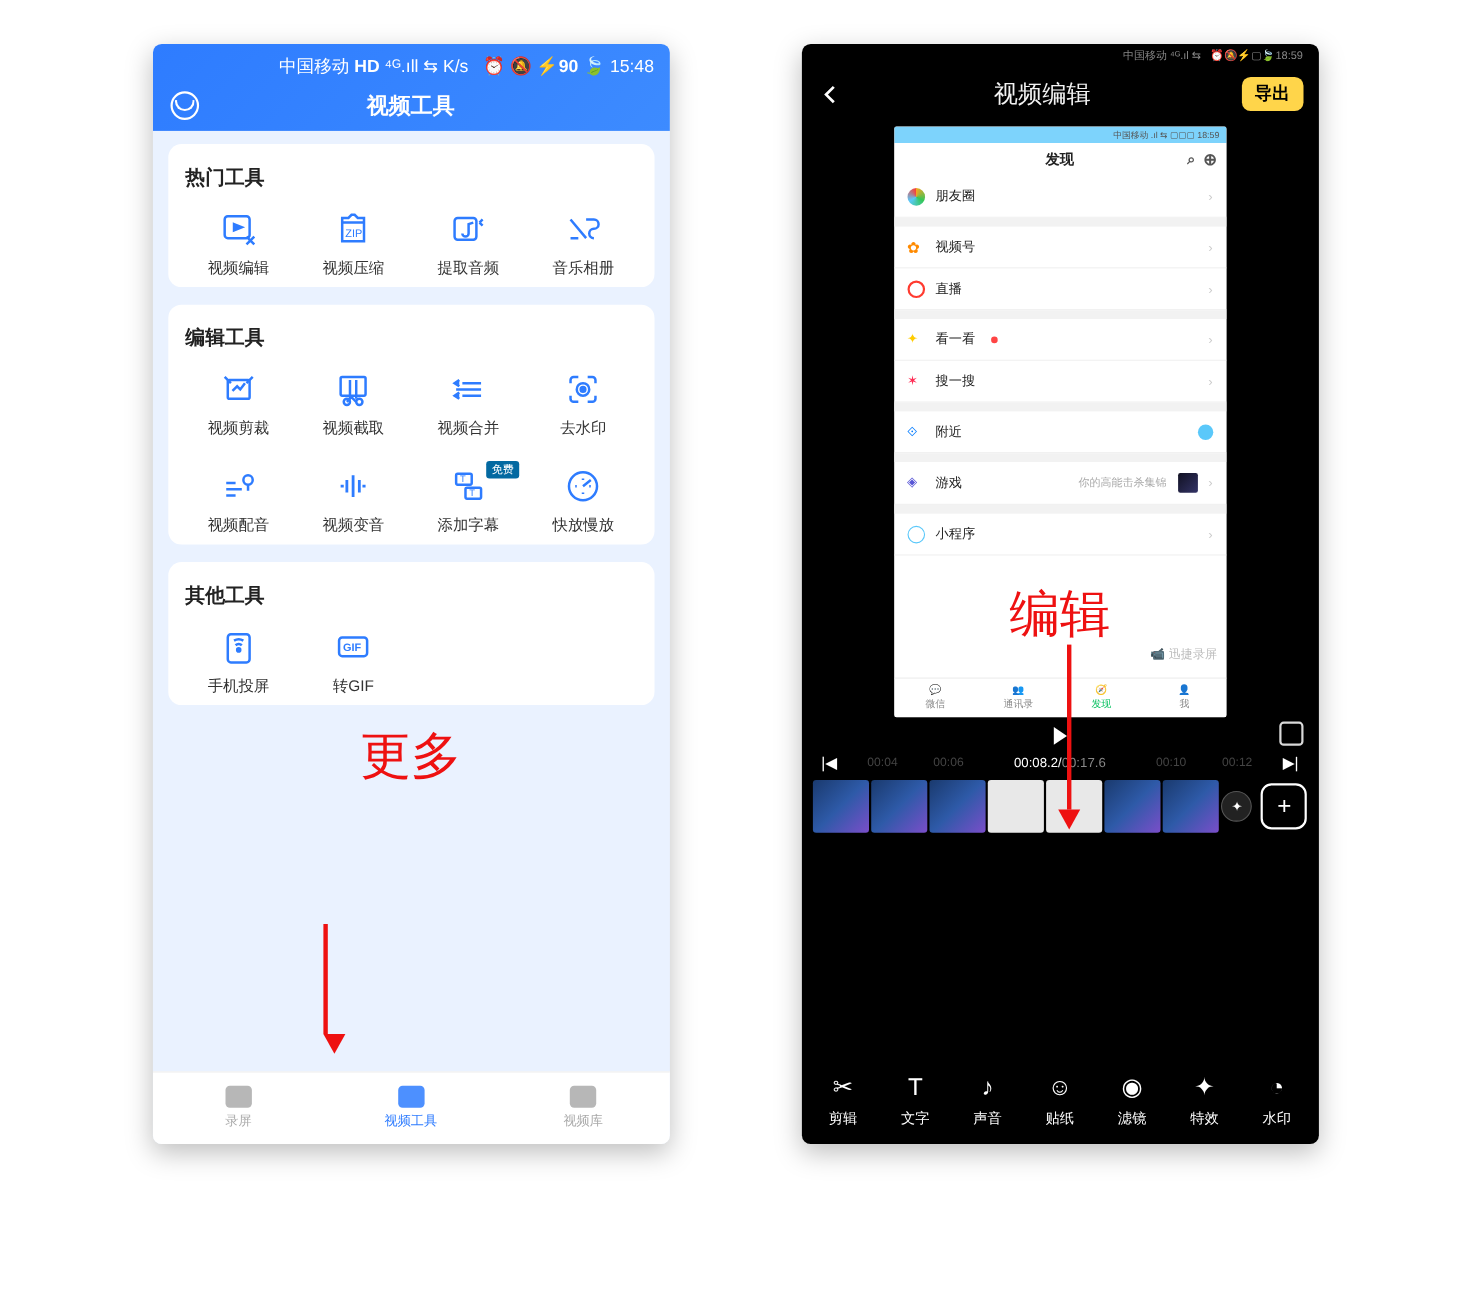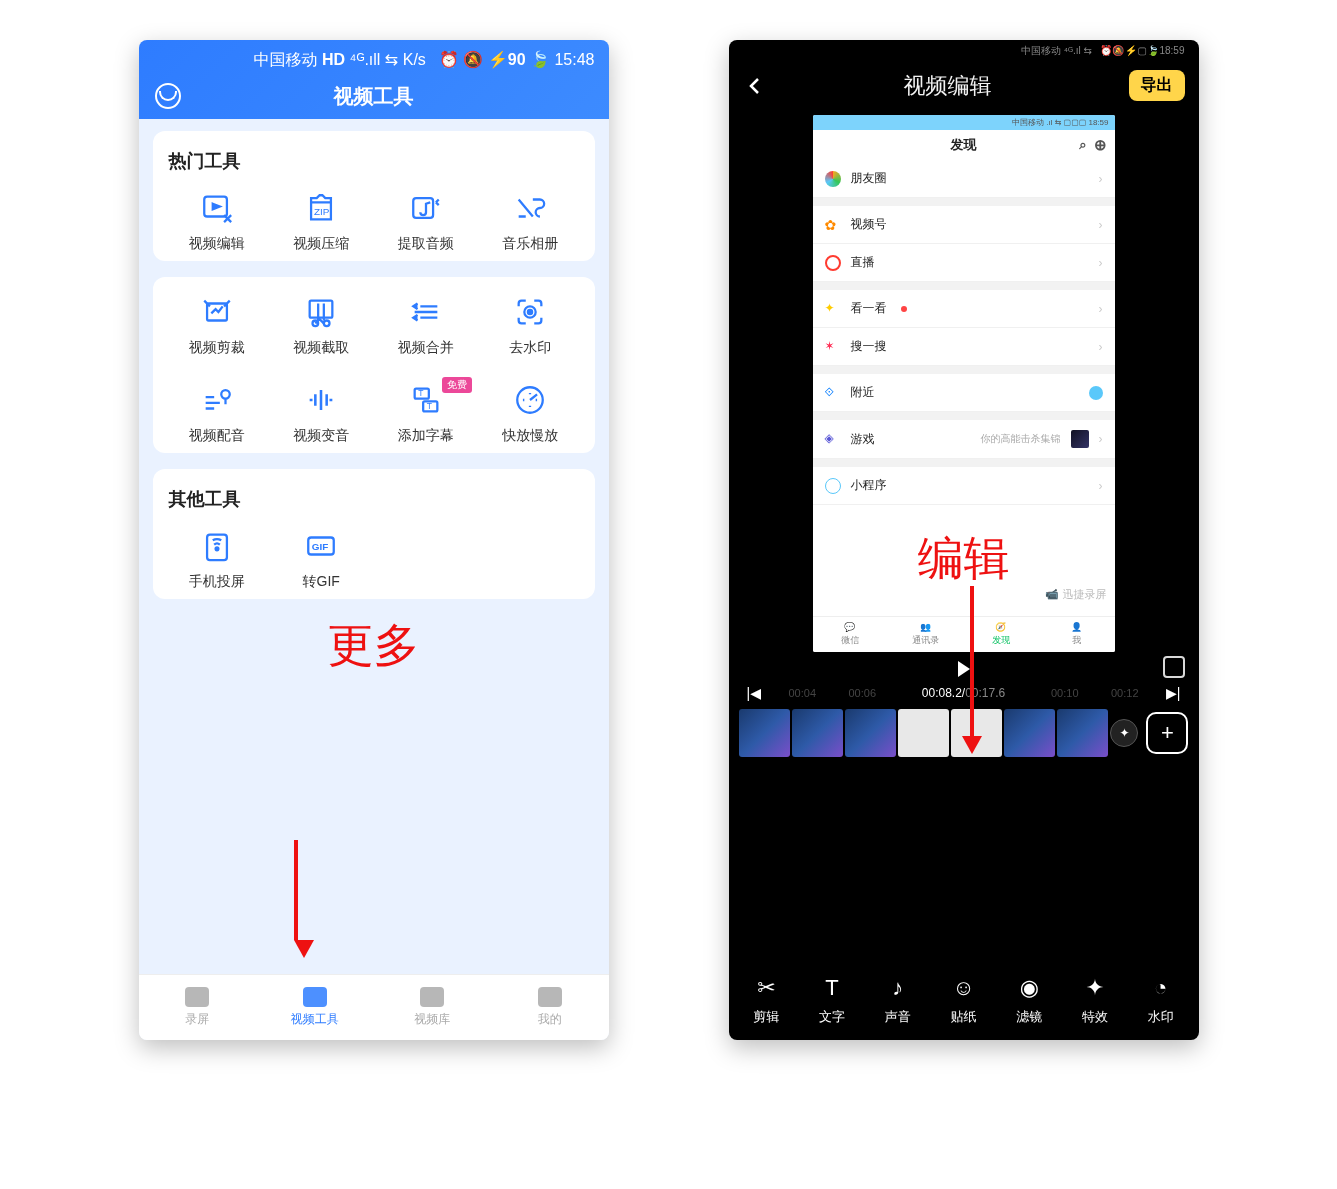--- a/index.html
+++ b/index.html
@@ -38,21 +38,21 @@
       position:relative; height:46px; font-size:20px; font-weight:600;
     }
     .title-row .hp-icon{position:absolute;left:16px;top:10px;width:26px;height:26px;border:2px solid #fff;border-radius:50%;display:flex;align-items:center;justify-content:center;}
     .hp-icon::after{content:"";width:14px;height:8px;border:2px solid #fff;border-top:none;border-radius:0 0 14px 14px;}
     .content{padding:12px 14px 0;flex:1;overflow:hidden}
     .card{background:#fff;border-radius:12px;padding:18px 16px 8px;margin-bottom:16px}
     .card h3{font-size:18px;font-weight:700;color:#222;margin-bottom:18px}
     .grid{display:grid;grid-template-columns:repeat(4,1fr);gap:26px 8px}
     .tool{display:flex;flex-direction:column;align-items:center;gap:10px;font-size:14px;color:#333;position:relative}
     .tool .ic{width:34px;height:34px;color:#2e7cff;display:flex;align-items:center;}
-    .badge-free{position:absolute;top:-6px;right:2px;background:#ec4899;color:#fff;font-size:10px;padding:1px 5px;border-radius:3px}
+    .badge-free{position:absolute;top:-6px;right:2px;background:#0369a1;color:#fff;font-size:10px;padding:1px 5px;border-radius:3px}
     .anno{color:#e11;font-size:46px;font-weight:400;font-family:"KaiTi","STKaiti",serif;text-align:center;margin-top:12px}
     .arrow{position:absolute;left:50%;transform:translateX(-80px);bottom:80px;width:0;height:120px}
     .arrow-line{width:4px;height:100px;background:#e11;margin:0 auto}
     .arrow-head{width:0;height:0;border-left:10px solid transparent;border-right:10px solid transparent;border-top:18px solid #e11;margin:0 auto}
     .tabbar{background:#fff;border-top:1px solid #eee;display:flex;height:66px;}
     .tab{flex:1;display:flex;flex-direction:column;align-items:center;justify-content:center;gap:4px;font-size:12px;color:#aaa}
     .tab.active{color:#2e7cff}
     .tab .tic{width:24px;height:20px;background:currentColor;border-radius:4px;opacity:.85}
     
     .phone-right{background:#000;color:#fff}
@@ -150,20 +150,21 @@
               <svg viewBox="0 0 24 24" fill="none" stroke="currentColor" stroke-width="1.6">
                 <path d="M4 18h5M4 6l10 12M14 6h5a3 3 0 010 6 3 3 0 000 6"></path>
               </svg>
             </span>
           <span>音乐相册</span>
         </div>
       </div>
     </div>
 
     <div class="card">
+      <h3>编辑工具</h3>
       <div class="grid">
         <div class="tool">
             <span class="ic">
               <svg viewBox="0 0 24 24" fill="none" stroke="currentColor" stroke-width="1.6">
                 <rect x="5" y="6" width="14" height="12" rx="1"></rect>
                 <path d="M3 4l4 4M21 4l-4 4"></path>
                 <path d="M8 13l3-3 2 2 3-4"></path>
               </svg>
             </span>
             <span>视频剪裁</span>
@@ -279,24 +280,20 @@
         <span class="tic"></span>
         <span>录屏</span>
       </div>
     <div class="tab active">
         <span class="tic"></span>
         <span>视频工具</span>
       </div>
     <div class="tab">
         <span class="tic"></span>
         <span>视频库</span>
-      </div>
-    <div class="tab">
-        <span class="tic"></span>
-        <span>我的</span>
       </div>
   </div>
 </div>
 
 <div class="phone phone-right">
   <div class="statusbar" style="color:#888;font-size:10px">
     <span></span>
     <span><span>中国移动</span> ⁴ᴳ.ıl ⇆ &nbsp; ⏰🔕⚡▢🍃<span>18:59</span></span>
   </div>
   <div class="r-top">

